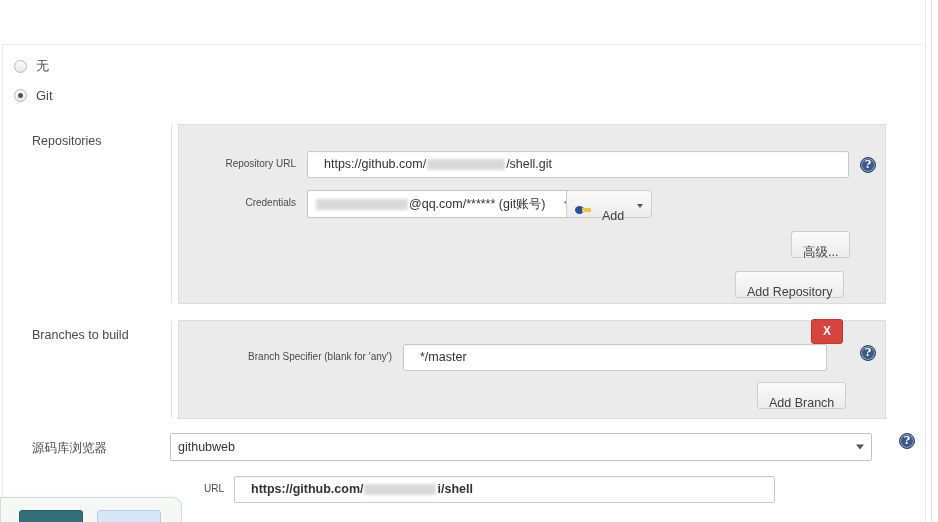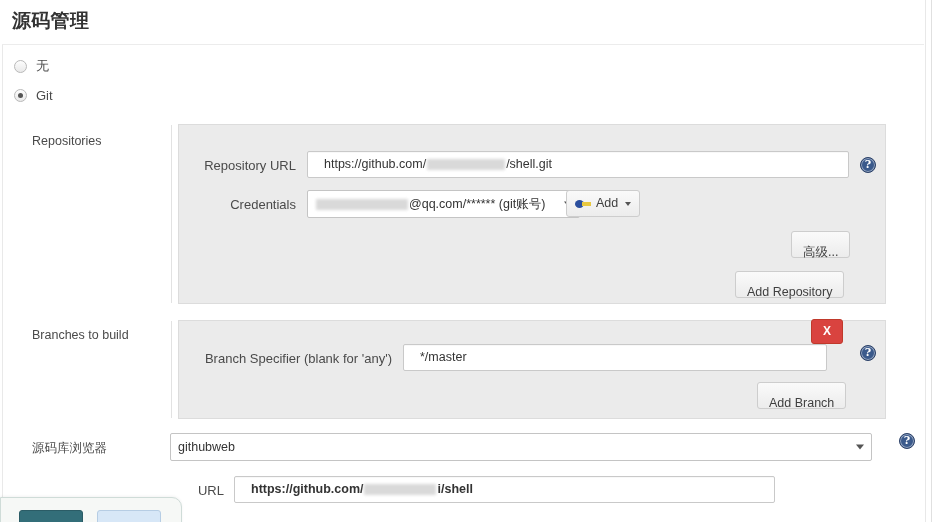--- a/index.html
+++ b/index.html
@@ -98,21 +98,21 @@
   }
   .panel-inner-edge {
     position: absolute;
     left: -8px; top: 0; width: 1px; height: 100%;
     background: #e2e2e2;
   }
 
   
   .field-label {
     position: absolute;
-    font-size: 13px;
+    font-size: 10px;
     color: #4a4a4a;
     text-align: right;
     white-space: nowrap;
   }
 
   
   .text-input {
     position: absolute;
     background: #fff;
     border: 1px solid #ccc;
@@ -176,23 +176,22 @@
     color: #3f3f3f;
     height: 27px;
     line-height: 25px;
     padding: 8px 11px;
     white-space: nowrap;
     cursor: pointer;
     font-family: "Liberation Sans", "DejaVu Sans", sans-serif;
   }
   .btn.with-icon {
     display: flex;
-    align-items: center;
-    gap: 5px;
-    padding: 4px 8px;
+    gap: 11px;
+    padding: 13px 8px;
   }
   .key-icon {
     width: 16px; height: 12px;
     position: relative;
     flex: 0 0 auto;
   }
   .key-icon .k-bow {
     position: absolute; left: 0; top: 2px;
     width: 9px; height: 8px;
     border-radius: 50%;
@@ -278,21 +277,20 @@
 </style>
 </head>
 <body>
 
 <div class="page">
 
   <div class="edge-right-1"></div>
   <div class="edge-right-2"></div>
   <div class="edge-left"></div>
 
-  <div class="section-header">源码管理</div>
   <div class="header-rule"></div>
 
   <div class="radio-row r-none">
     <span class="radio"></span>
     <span class="radio-label">无</span>
   </div>
   <div class="radio-row r-git">
     <span class="radio checked"></span>
     <span class="radio-label">Git</span>
   </div>

